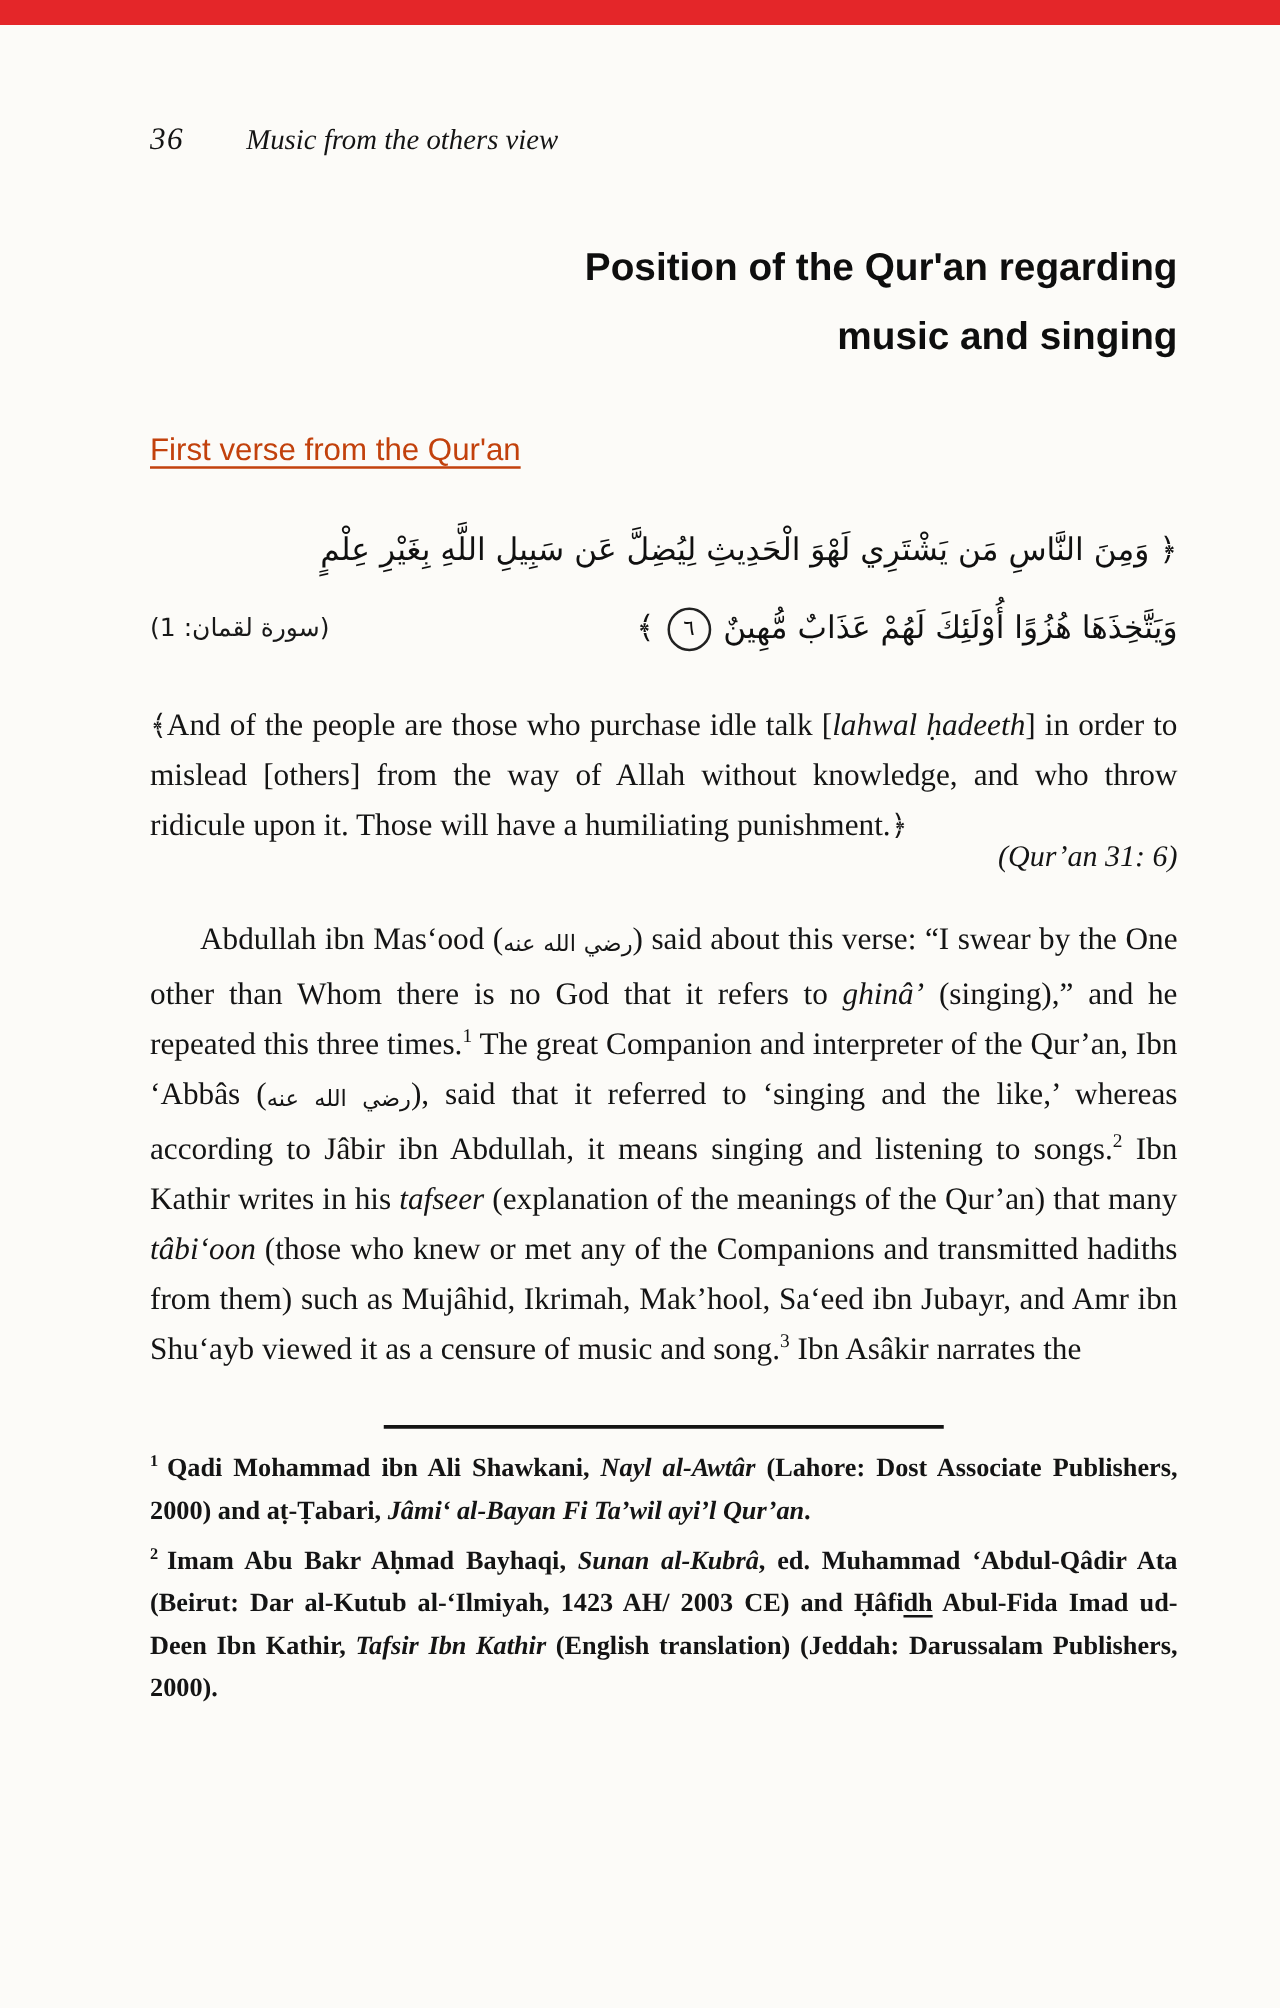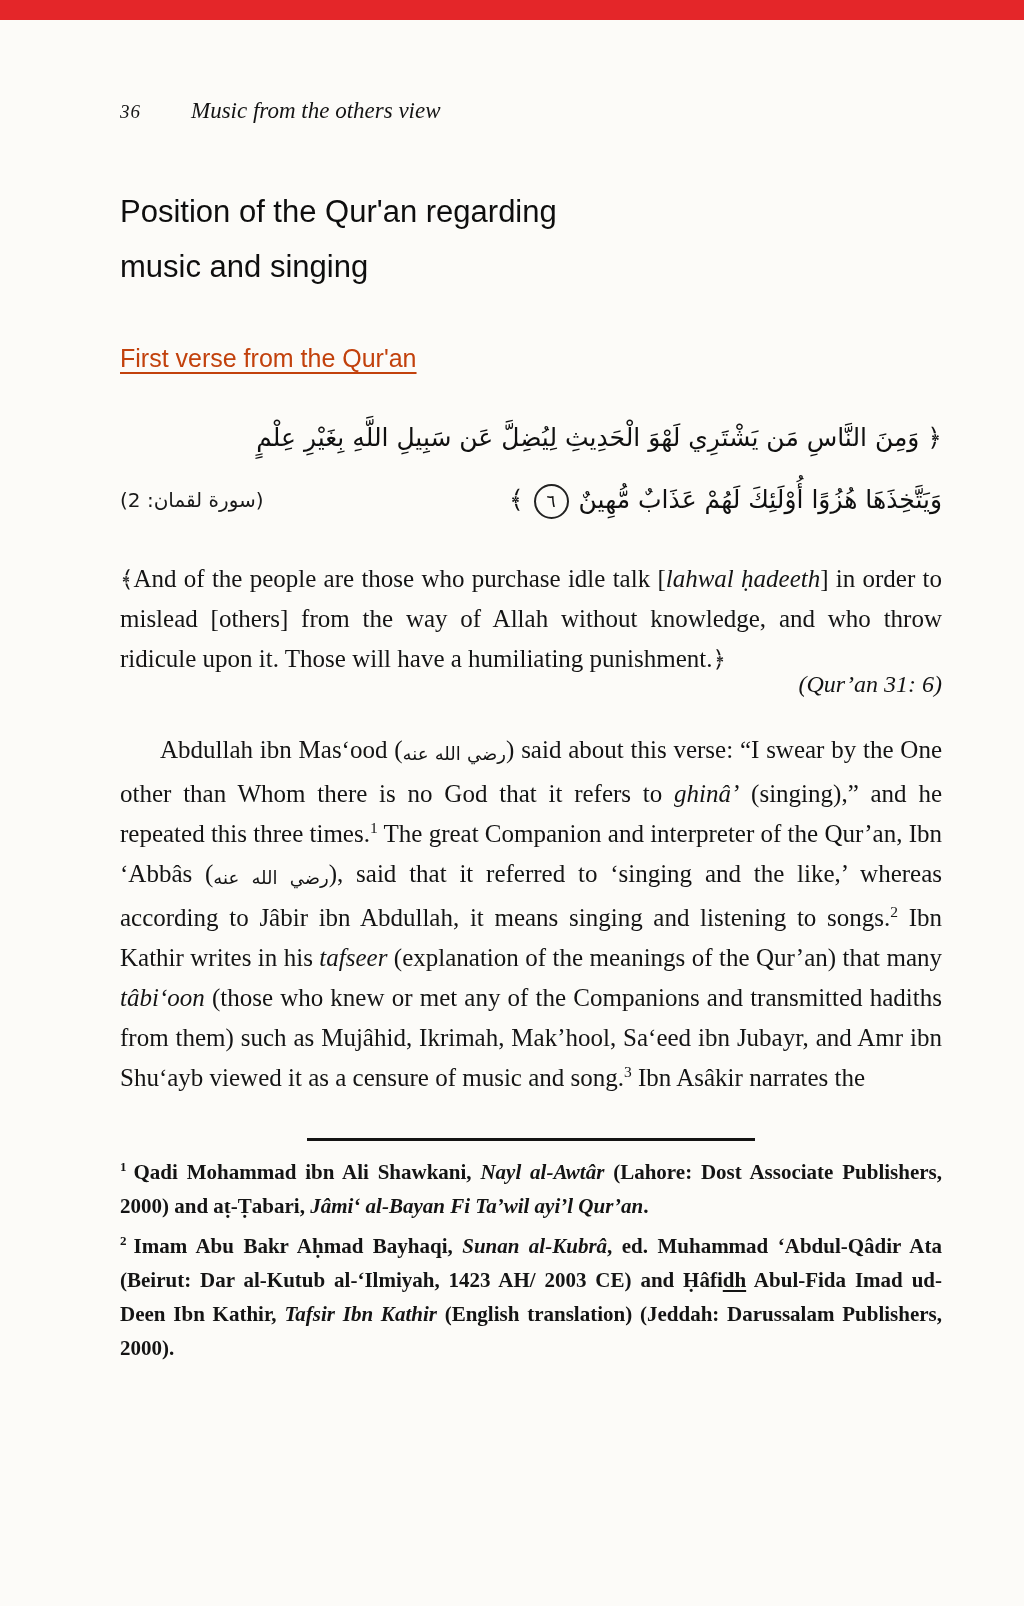--- a/index.html
+++ b/index.html
@@ -18,29 +18,30 @@
   .content{
     position:absolute;left:120px;top:20px;width:822px;
   }
   
   .runhead{
     margin-top:78px;
     display:flex;align-items:baseline;
     font-style:italic;
     font-size:23px;
   }
-  .pagenum{font-size:19px;margin-right:50px;letter-spacing:1px;}
+  .pagenum{font-size:25px;margin-right:50px;letter-spacing:1px;}
   
   .chapter{
     margin-top:60px;
     font-family:"Liberation Sans", sans-serif;
-    font-weight:400;
+    font-weight:700;
     font-size:31px;
     line-height:55px;
     color:#0e0e0e;
+    text-align:right;
   }
   .subhead{
     margin-top:50px;
     font-family:"Liberation Sans", sans-serif;
     font-size:25px;
     text-decoration:underline;
     text-underline-offset:5px;
     color:#c2410c;
   }
   
@@ -140,21 +141,21 @@
   </div>
 
   <div class="subhead">First verse from the Qur'an</div>
 
   <div class="verse">
     <div>﴿ وَمِنَ النَّاسِ مَن يَشْتَرِي لَهْوَ الْحَدِيثِ لِيُضِلَّ عَن سَبِيلِ اللَّهِ بِغَيْرِ عِلْمٍ</div>
     <div class="verse-line2">
       <span>
         <span>وَيَتَّخِذَهَا هُزُوًا أُوْلَئِكَ لَهُمْ عَذَابٌ مُّهِينٌ</span><span class="ayah-badge">٦</span><span>﴾</span>
       </span>
-      <span class="verse-source">(سورة لقمان: 2)</span>
+      <span class="verse-source">(سورة لقمان: 1)</span>
     </div>
   </div>
 
   <p class="translation"><span class="qmark">﴾</span><span>And of the people are those who purchase idle talk [</span><span class="i">lahwal ḥadeeth</span><span>] in order to mislead [others] from the way of Allah without knowledge, and who throw ridicule upon it. Those will have a humiliating punishment.</span><span class="qmark">﴿</span></p>
   <div class="citation">(Qur’an 31: 6)</div>
 
   <p class="bodypara"><span>Abdullah ibn Mas‘ood (</span><span class="sym">رضي الله عنه</span><span>) said about this verse: “I swear by the One other than Whom there is no God that it refers to </span><span class="i">ghinâ’</span><span> (singing),” and he repeated this three times.</span><sup class="fnref">1</sup><span> The great Companion and interpreter of the Qur’an, Ibn ‘Abbâs (</span><span class="sym">رضي الله عنه</span><span>), said that it referred to ‘singing and the like,’ whereas according to Jâbir ibn Abdullah, it means singing and listening to songs.</span><sup class="fnref">2</sup><span> Ibn Kathir writes in his </span><span class="i">tafseer</span><span> (explanation of the meanings of the Qur’an) that many </span><span class="i">tâbi‘oon</span><span> (those who knew or met any of the Companions and transmitted hadiths from them) such as Mujâhid, Ikrimah, Mak’hool, Sa‘eed ibn Jubayr, and Amr ibn Shu‘ayb viewed it as a censure of music and song.</span><sup class="fnref">3</sup><span> Ibn Asâkir narrates the</span></p>
 
   <hr class="fnrule">
 

